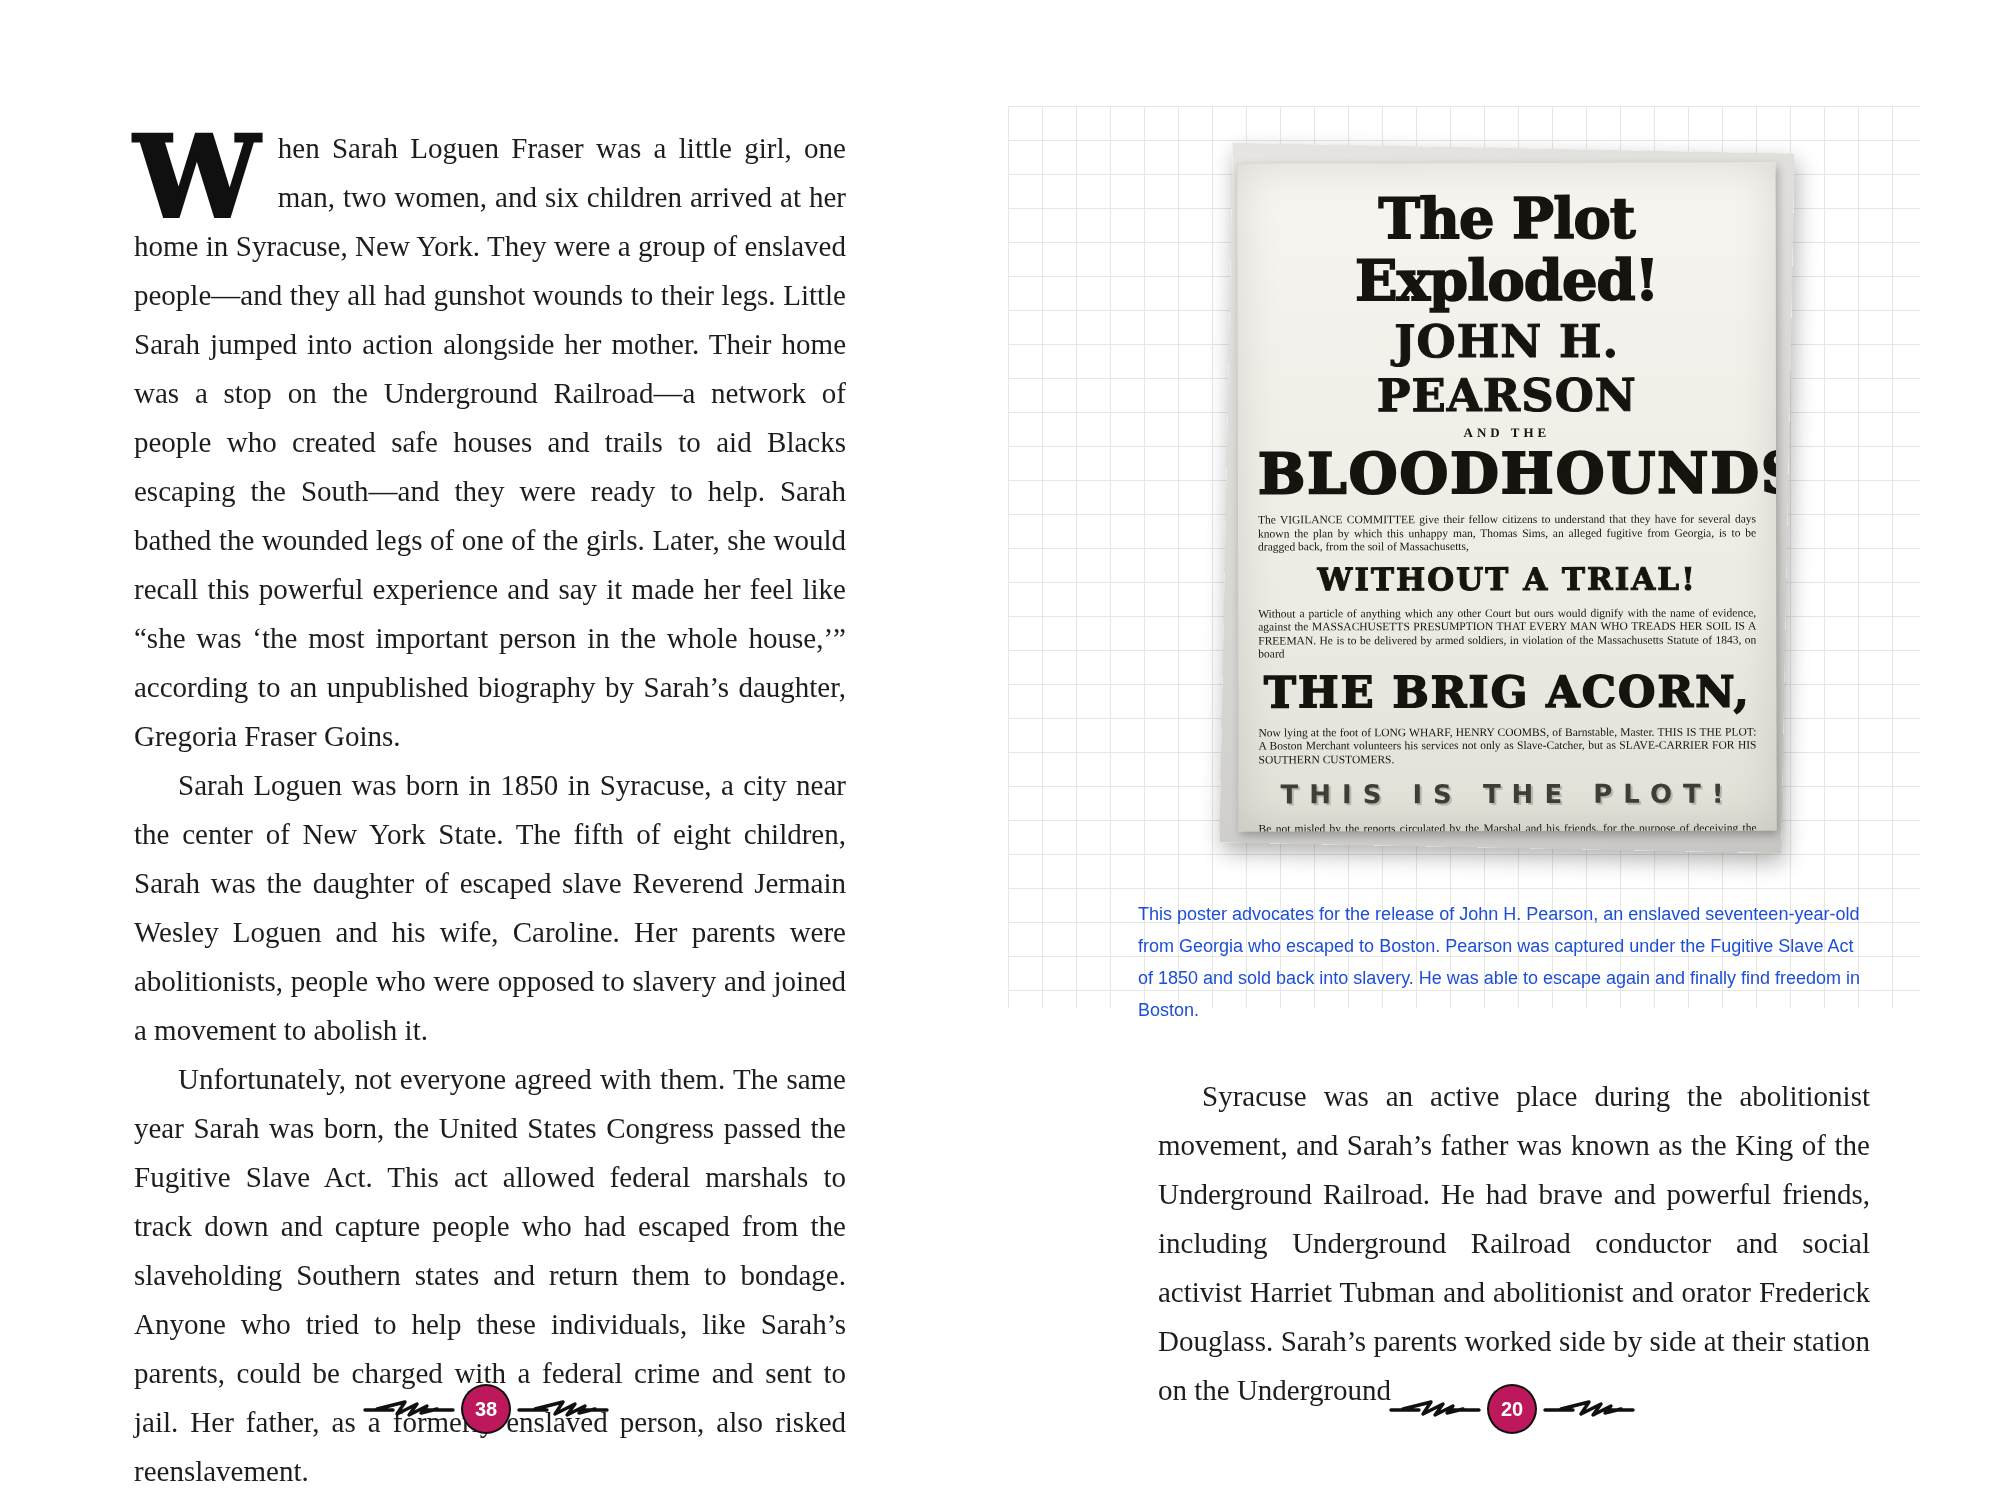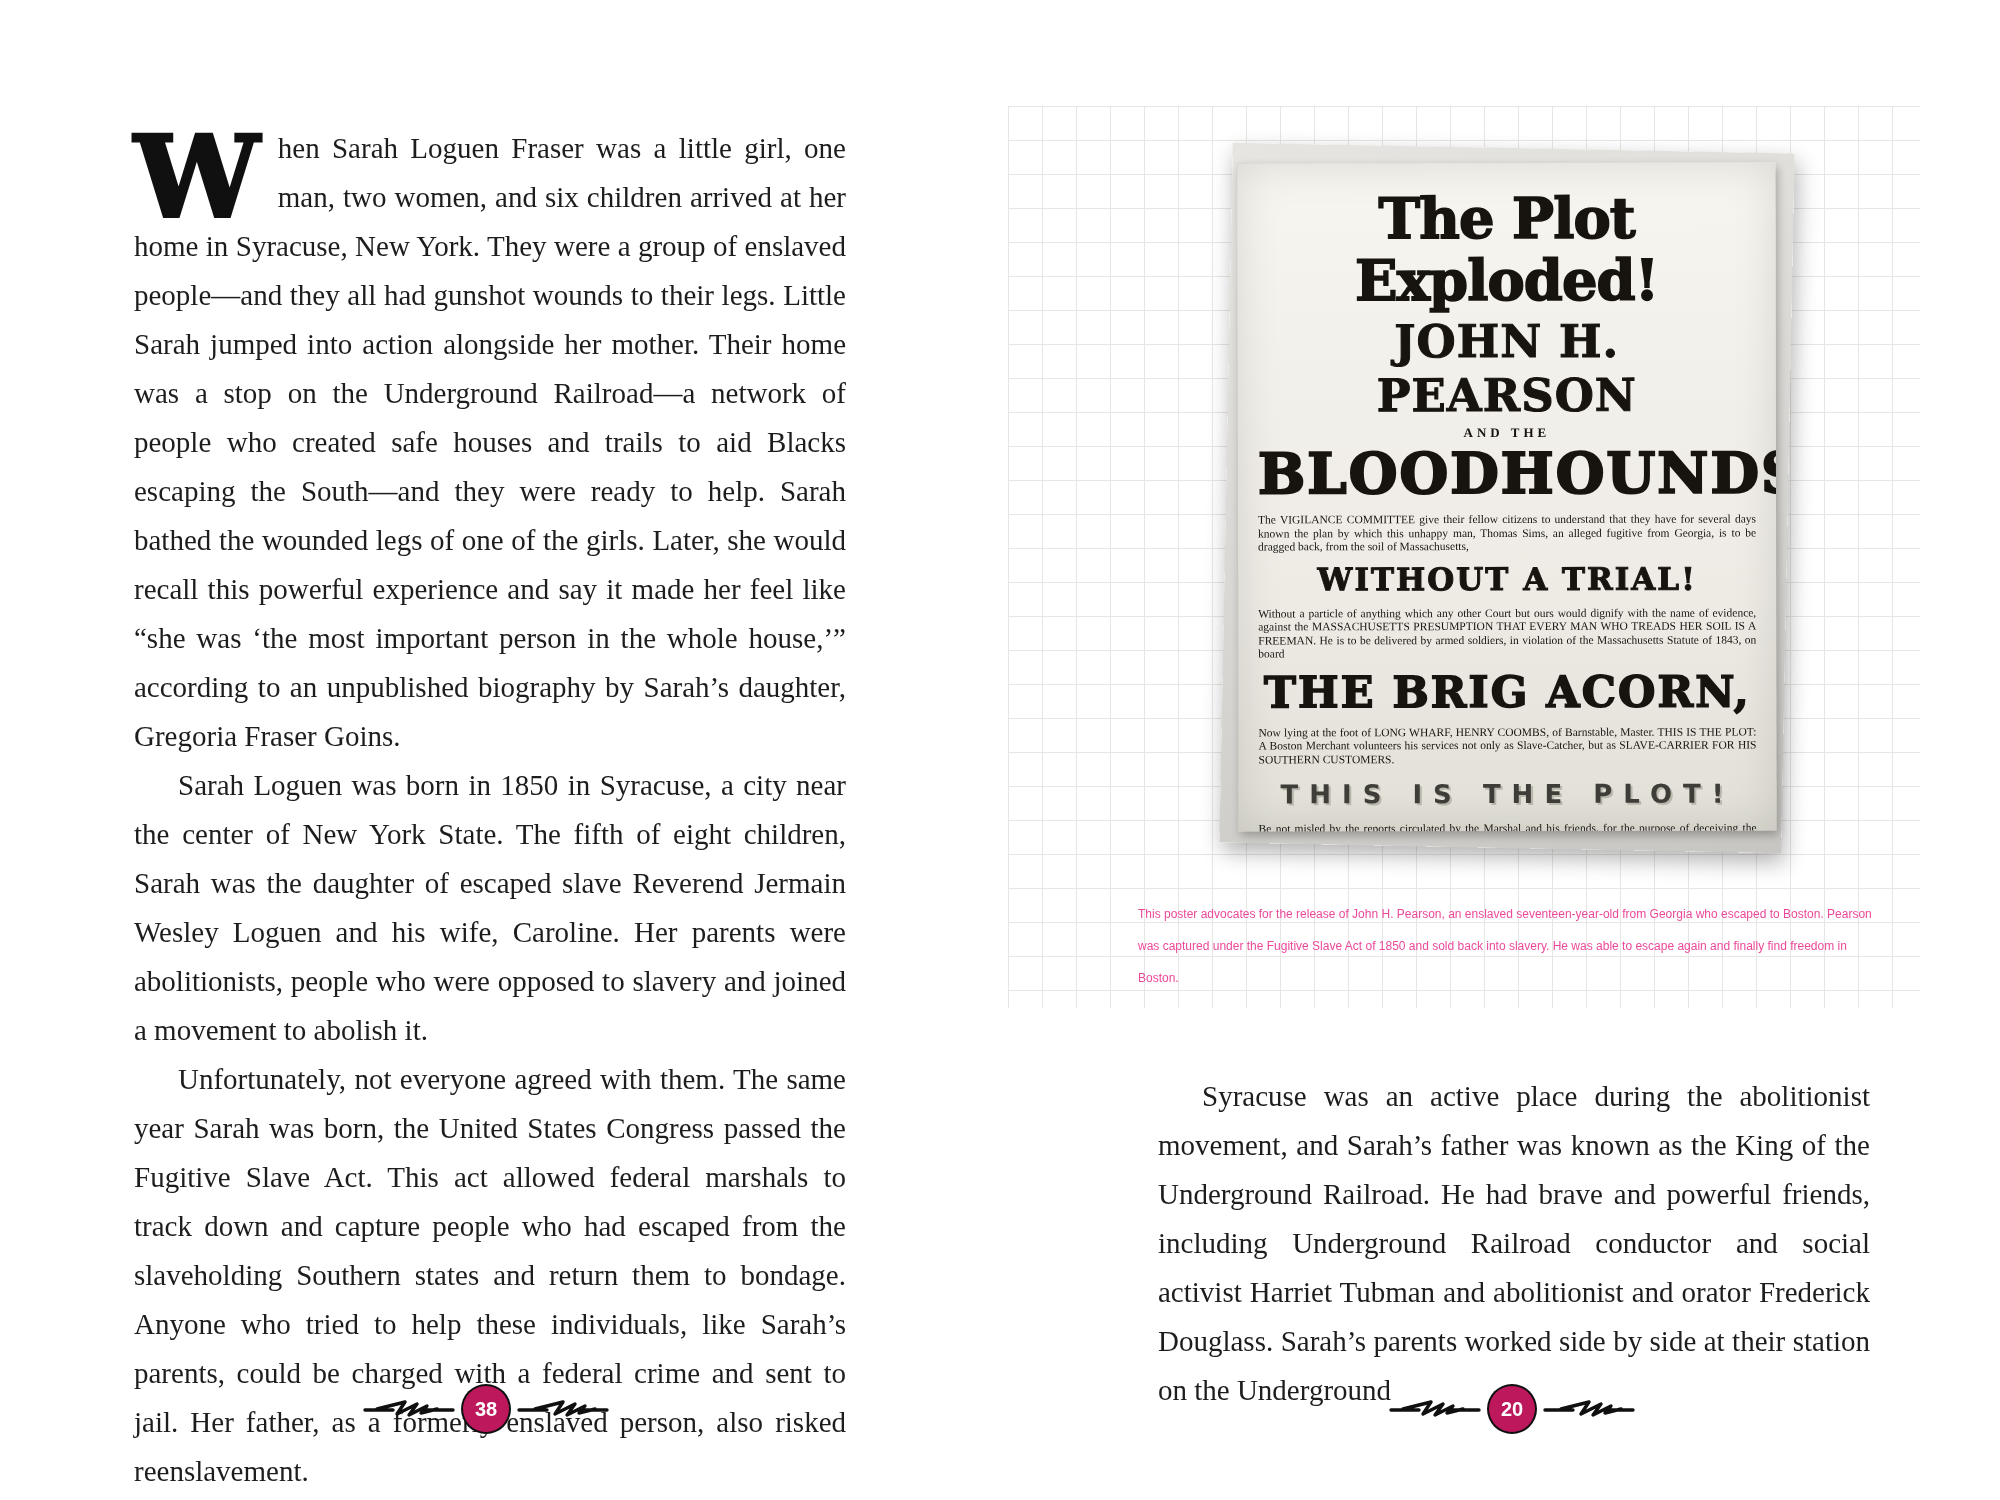--- a/index.html
+++ b/index.html
@@ -49,21 +49,21 @@
   .p-h4 { font-family:"DejaVu Serif", serif; font-weight:700; font-size:31px; line-height:40px;
           text-align:center; -webkit-text-stroke:1px #17140f; letter-spacing:2px; margin-top:5px; }
   .p-h5 { font-family:"DejaVu Serif", serif; font-weight:700; font-size:43px; line-height:52px;
           text-align:center; -webkit-text-stroke:1.6px #17140f; letter-spacing:2px; margin-top:5px; }
   .p-h6 { font-family:"DejaVu Sans", sans-serif; font-weight:700; font-size:26px; line-height:40px;
           text-align:center; letter-spacing:11px; color:#3f3d38; text-shadow:2px 2px 0 #b9b6ac; margin-top:8px; }
 
   
   .caption {
     position:absolute; left:1138px; top:898px; width:734px;
-    font-family:"Liberation Sans", sans-serif; font-size:12px; line-height:32px; color:#ec4899;
+    font-family:"Liberation Sans", sans-serif; font-size:18px; line-height:32px; color:#1d4ed8;
   }
   .right-text { position:absolute; left:1158px; top:1072px; width:712px; }
 
   
   .footer {
     position:absolute; top:1386px; width:240px;
     display:flex; align-items:center; justify-content:center; gap:8px;
   }
   .footer-left  { left:366px; }
   .footer-right { left:1392px; }

